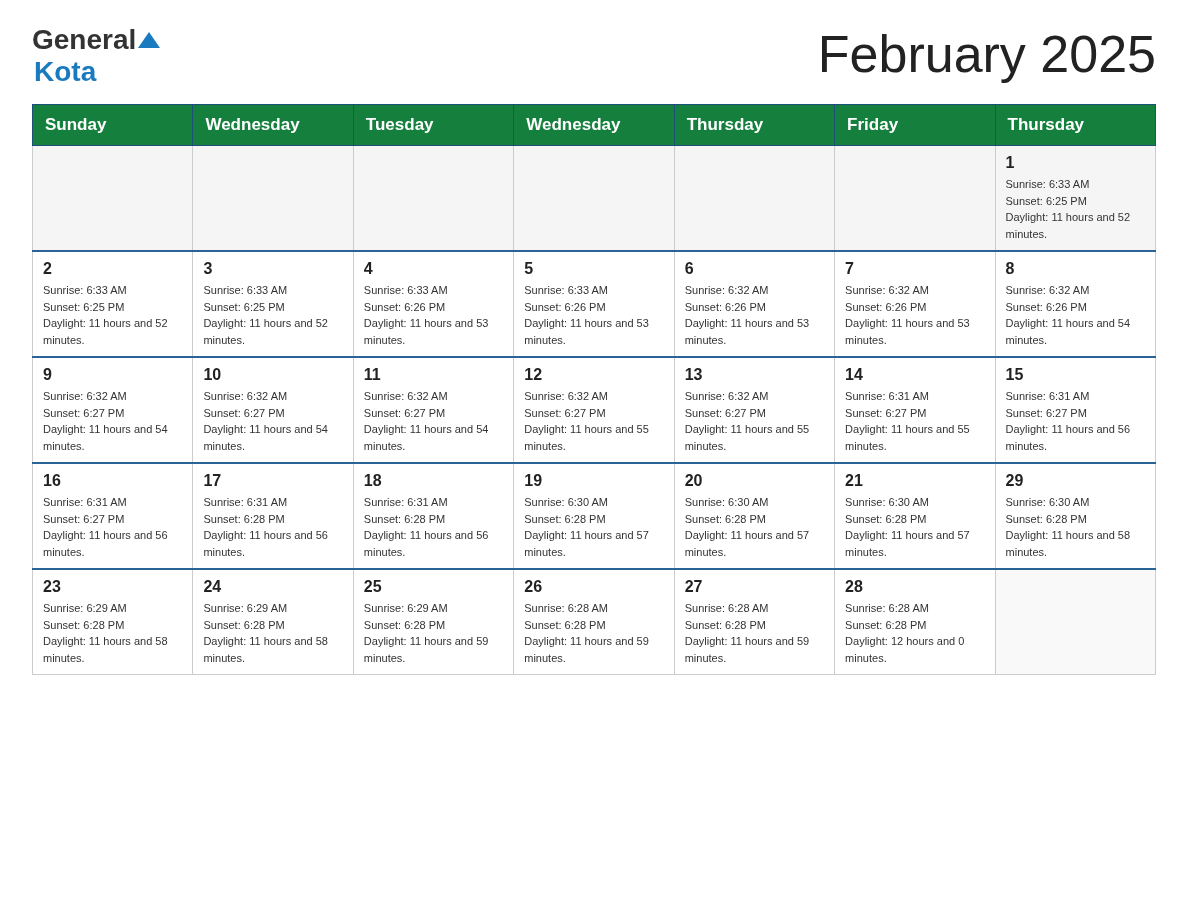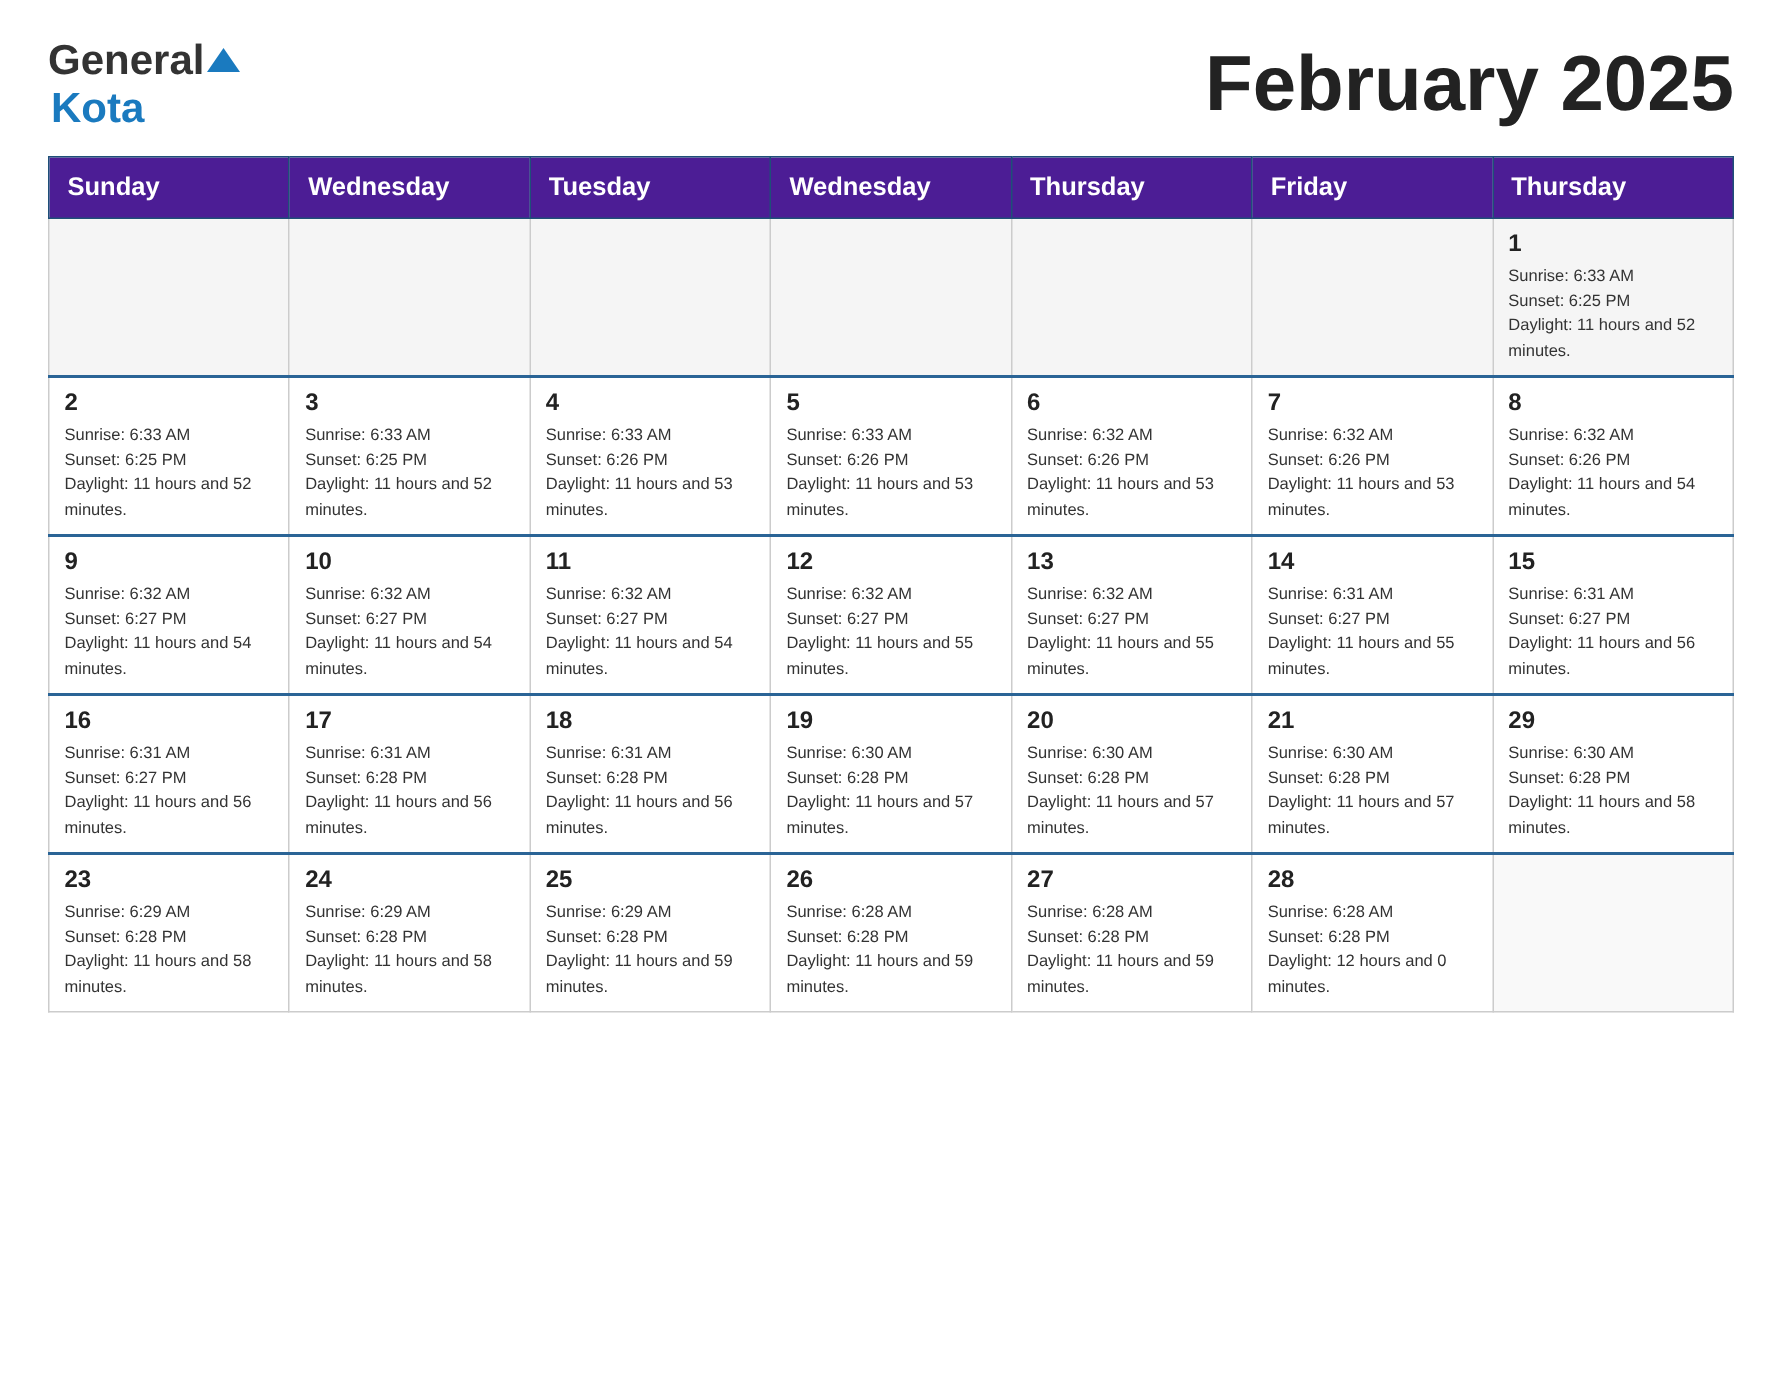--- a/index.html
+++ b/index.html
@@ -6,48 +6,48 @@
     body {
       font-family: Arial, sans-serif;
       background: #fff;
       padding: 24px 32px;
       width: 1188px;
       min-height: 918px;
     }
     .header {
       display: flex;
       justify-content: space-between;
-      align-items: center;
+      align-items: flex-start;
       margin-bottom: 16px;
     }
     .logo {
       display: flex;
       flex-direction: column;
       align-items: flex-start;
     }
     .title-block {
       text-align: right;
     }
     .title-block h1 {
       font-size: 52px;
-      font-weight: bold;
+      font-weight: normal;
       color: #222;
     }
     .title-block h2 {
       font-size: 22px;
       font-weight: normal;
       color: #444;
     }
     .calendar {
       width: 100%;
       border-collapse: collapse;
       border: 1px solid #ccc;
     }
     .calendar thead tr th {
-      background: #4c1d95;
+      background: #15803d;
       color: #fff;
       font-size: 17px;
       font-weight: bold;
       padding: 10px 12px;
       text-align: left;
       border: 1px solid #1e4f78;
     }
     .calendar tbody tr td {
       vertical-align: top;
       padding: 8px 10px;

